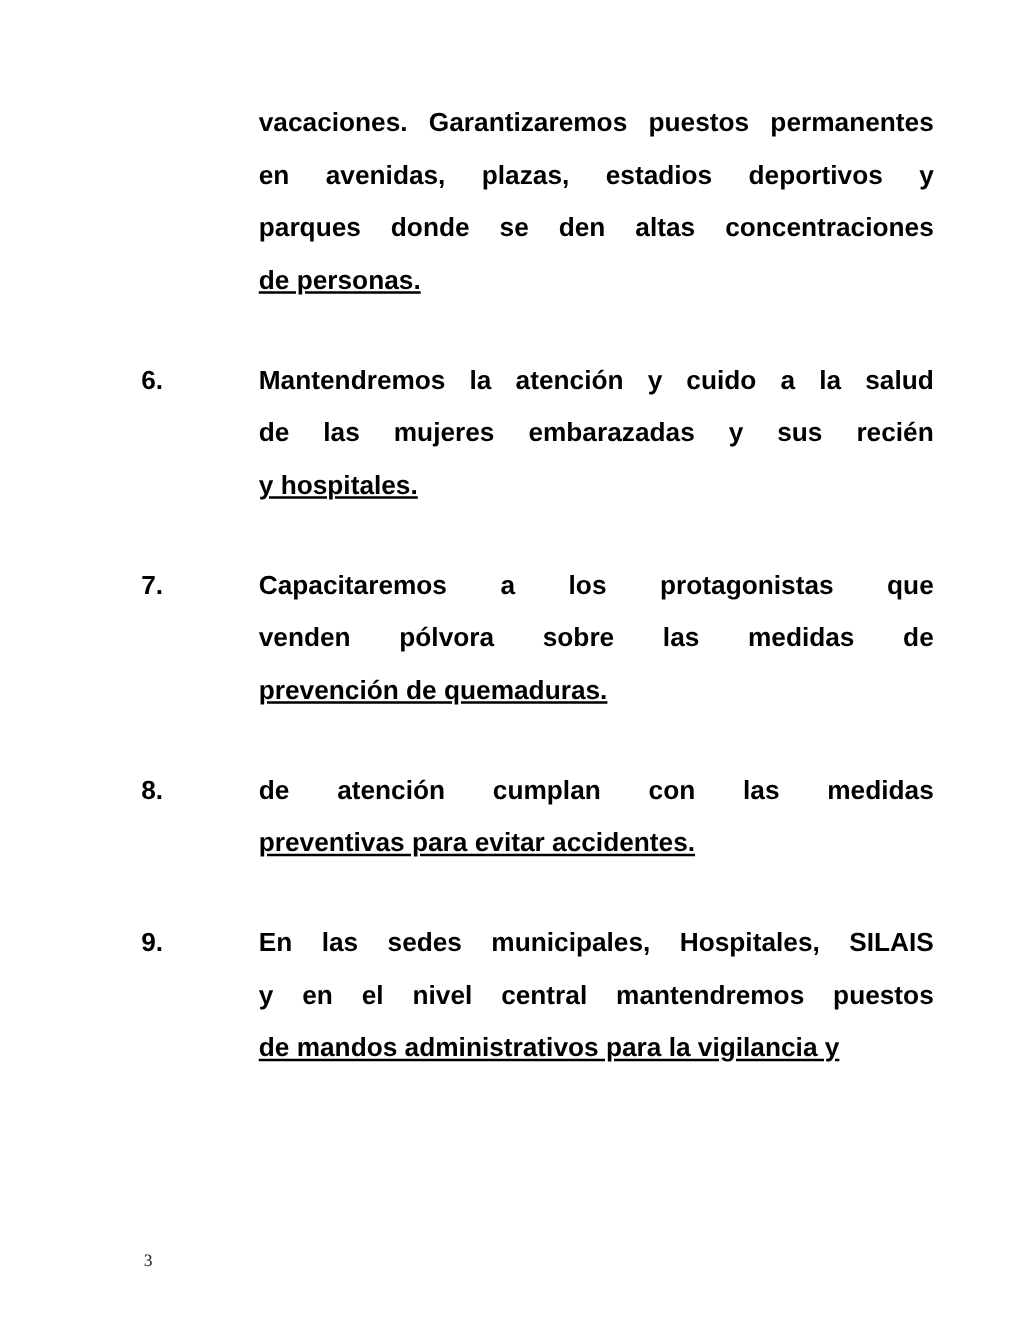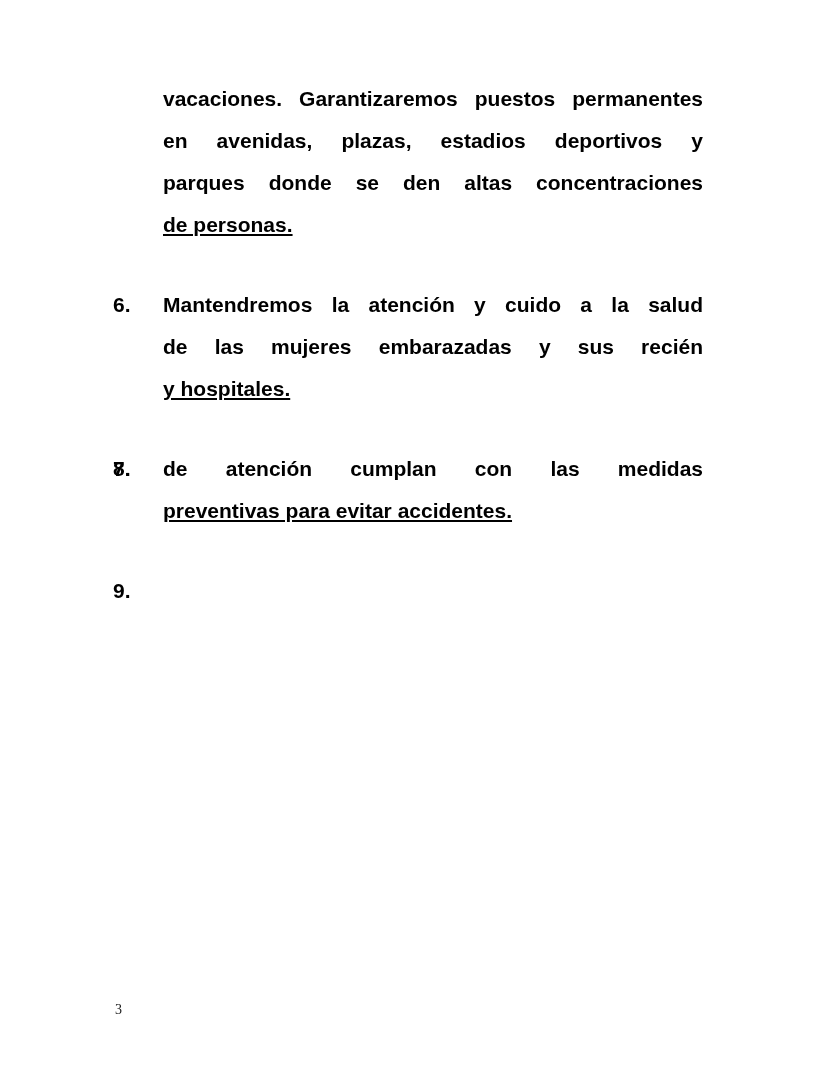--- a/index.html
+++ b/index.html
@@ -41,21 +41,21 @@
     width: 46px;
     font-family: "Liberation Sans", sans-serif;
     font-weight: bold;
     font-size: 21px;
     line-height: 42px;
     color: #000000;
     text-align: left;
     white-space: nowrap;
   }
   .para-body {
-    margin-left: 50px;
+    margin-left: 94px;
     width: 540px;
     font-family: "Liberation Sans", sans-serif;
     font-weight: bold;
     font-size: 21px;
     line-height: 42px;
     color: #000000;
     text-align: justify;
     text-justify: inter-word;
     hyphens: none;
     word-spacing: 0px;
@@ -102,31 +102,41 @@
       <div class="item-number">6.</div>
       <div class="para-body">
         <span class="line">Mantendremos la atención y cuido a la salud</span>
         <span class="line">de las mujeres embarazadas y sus recién</span>
         <span class="line last">y hospitales.</span>
       </div>
     </div>
 
     <div class="para-block">
       <div class="item-number">7.</div>
+      <div class="para-body">
+        <span class="line">Capacitaremos a los protagonistas que</span>
+        <span class="line">venden pólvora sobre las medidas de</span>
+        <span class="line last">prevención de quemaduras.</span>
+      </div>
     </div>
 
     <div class="para-block">
       <div class="item-number">8.</div>
       <div class="para-body">
         <span class="line">de atención cumplan con las medidas</span>
         <span class="line last">preventivas para evitar accidentes.</span>
       </div>
     </div>
 
     <div class="para-block">
       <div class="item-number">9.</div>
+      <div class="para-body">
+        <span class="line">En las sedes municipales, Hospitales, SILAIS</span>
+        <span class="line">y en el nivel central mantendremos puestos</span>
+        <span class="line last">de mandos administrativos para la vigilancia y</span>
+      </div>
     </div>
 
   </div>
 
   <div class="page-number">3</div>
 
 </div>
 
 </body></html>

